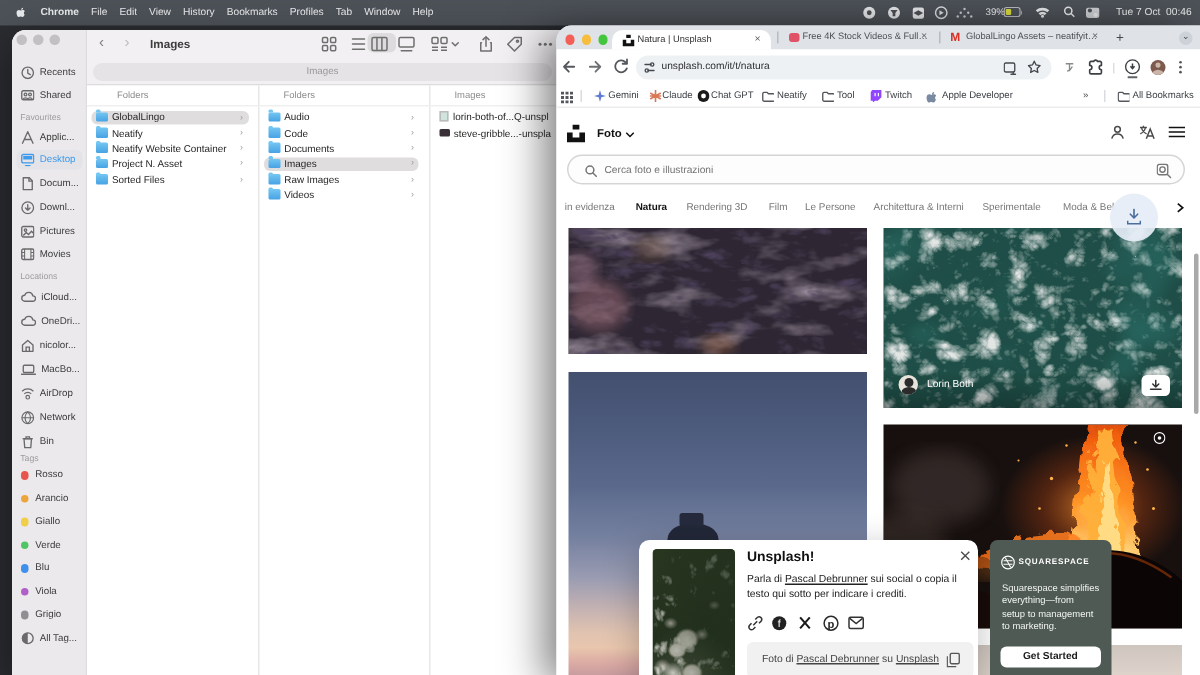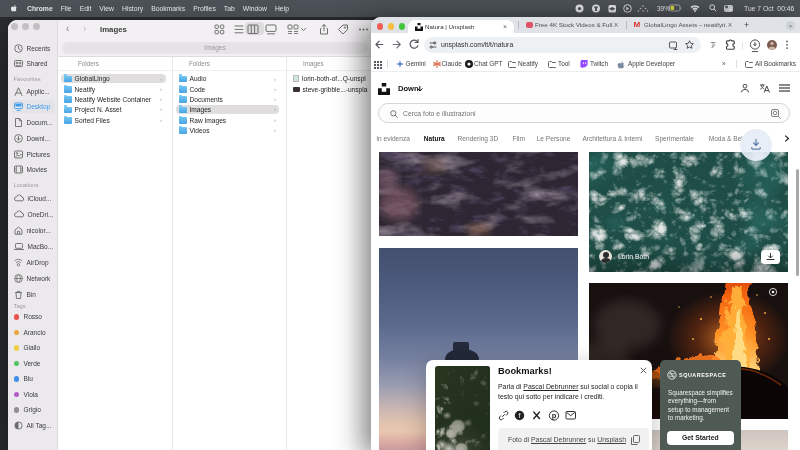--- a/index.html
+++ b/index.html
@@ -447,21 +447,21 @@
     <svg style="position:absolute;left:374px;top:4.5px" width="8" height="7" viewBox="0 0 8 7" fill="none" stroke="#54575c" stroke-width="0.9">
         <path d="M0.5 1.5a1 1 0 0 1 1-1h1.8l1 1h3.2a1 1 0 0 1 1 1v3a1 1 0 0 1-1 1h-6a1 1 0 0 1-1-1z"></path>
       </svg>
     <span class="bm" style="left:384px">All Bookmarks</span>
   </div>
   <div id="cpage">
     <div id="uhead">
       <svg style="position:absolute;left:7px;top:10.5px" width="12" height="12" viewBox="0 0 32 32">
           <path fill="#111" d="M10 9V0h12v9H10zm12 5h10v18H0V14h10v9h12v-9z"></path>
         </svg>
-      <span style="position:absolute;left:27px;top:12px;font-size:7.6px;font-weight:bold;color:#111">Downl</span>
+      <span style="position:absolute;left:27px;top:12px;font-size:7.6px;font-weight:bold;color:#111">Foto</span>
       <svg style="position:absolute;left:46px;top:15.5px" width="6" height="4" viewBox="0 0 6 4" fill="none" stroke="#111" stroke-width="1">
           <path d="M0.5 0.5L3 3l2.5-2.5"></path>
         </svg>
       <svg style="position:absolute;left:369px;top:11px" width="10" height="10" viewBox="0 0 10 10" fill="none" stroke="#4a4a4a" stroke-width="1">
           <circle cx="5" cy="3.2" r="1.9"></circle>
           <path d="M1.2 9.4a3.9 3.9 0 0 1 7.6 0"></path>
         </svg>
       <svg style="position:absolute;left:388px;top:11px" width="11" height="10" viewBox="0 0 11 10" fill="none" stroke="#4a4a4a" stroke-width="0.9">
           <path d="M1 2h4.6M3.3 0.8V2M2 2c0.3 1.8 1.6 3.4 3.4 4.2M4.6 2C4.3 3.8 3 5.4 1.2 6.2"></path>
           <path d="M5.2 9.5L7.8 3l2.6 6.5M5.9 7.6h3.8" stroke-width="1"></path>
@@ -628,21 +628,21 @@
           <rect width="55" height="150" filter="url(#fflow)"></rect>
           <rect width="55" height="150" fill="url(#fgrad)"></rect>
           <linearGradient id="fgrad" x1="1" y1="0" x2="0" y2="1">
             <stop offset="0" stop-color="#22301d" stop-opacity="0.85"></stop>
             <stop offset="0.35" stop-color="#22301d" stop-opacity="0.55"></stop>
             <stop offset="0.7" stop-color="#2a3822" stop-opacity="0.15"></stop>
             <stop offset="1" stop-color="#2a3822" stop-opacity="0.3"></stop>
           </linearGradient>
         </svg>
       </div>
-      <div style="position:absolute;left:72px;top:6px;font-size:9.3px;font-weight:bold;color:#111">Bookmarks!</div>
+      <div style="position:absolute;left:72px;top:6px;font-size:9.3px;font-weight:bold;color:#111">Unsplash!</div>
       <div style="position:absolute;left:72px;top:22px;width:142px;font-size:6.9px;color:#222;line-height:9.5px">Parla di <span class="u">Pascal Debrunner</span> sui social o copia il testo qui sotto per indicare i crediti.</div>
       <svg style="position:absolute;left:72px;top:50px" width="78" height="11" viewBox="0 0 78 11">
         <g fill="none" stroke="#333" stroke-width="1">
             <path d="M4.2 6.8l2.6-2.6M3 5.5L1.6 7a1.8 1.8 0 0 0 2.5 2.5L5.6 8M5.5 3L7 1.5A1.8 1.8 0 0 1 9.5 4L8 5.5"></path>
           </g>
         <circle cx="21.5" cy="5.5" r="4.7" fill="#222"></circle>
           <text x="21.5" y="8" font-size="7" fill="#fff" text-anchor="middle" font-family="Liberation Sans">f</text>
         <path d="M35.5 1.5l7 8M42.5 1.5l-7 8" stroke="#1a1a1a" stroke-width="1.5" transform="translate(0,0.2) scale(0.92) translate(3,0)"></path>
         <circle cx="56" cy="5.5" r="4.6" fill="none" stroke="#2a2a2a" stroke-width="1"></circle>
           <text x="56" y="8.4" font-size="7.5" font-weight="bold" fill="#2a2a2a" text-anchor="middle" font-family="Liberation Sans">p</text>

